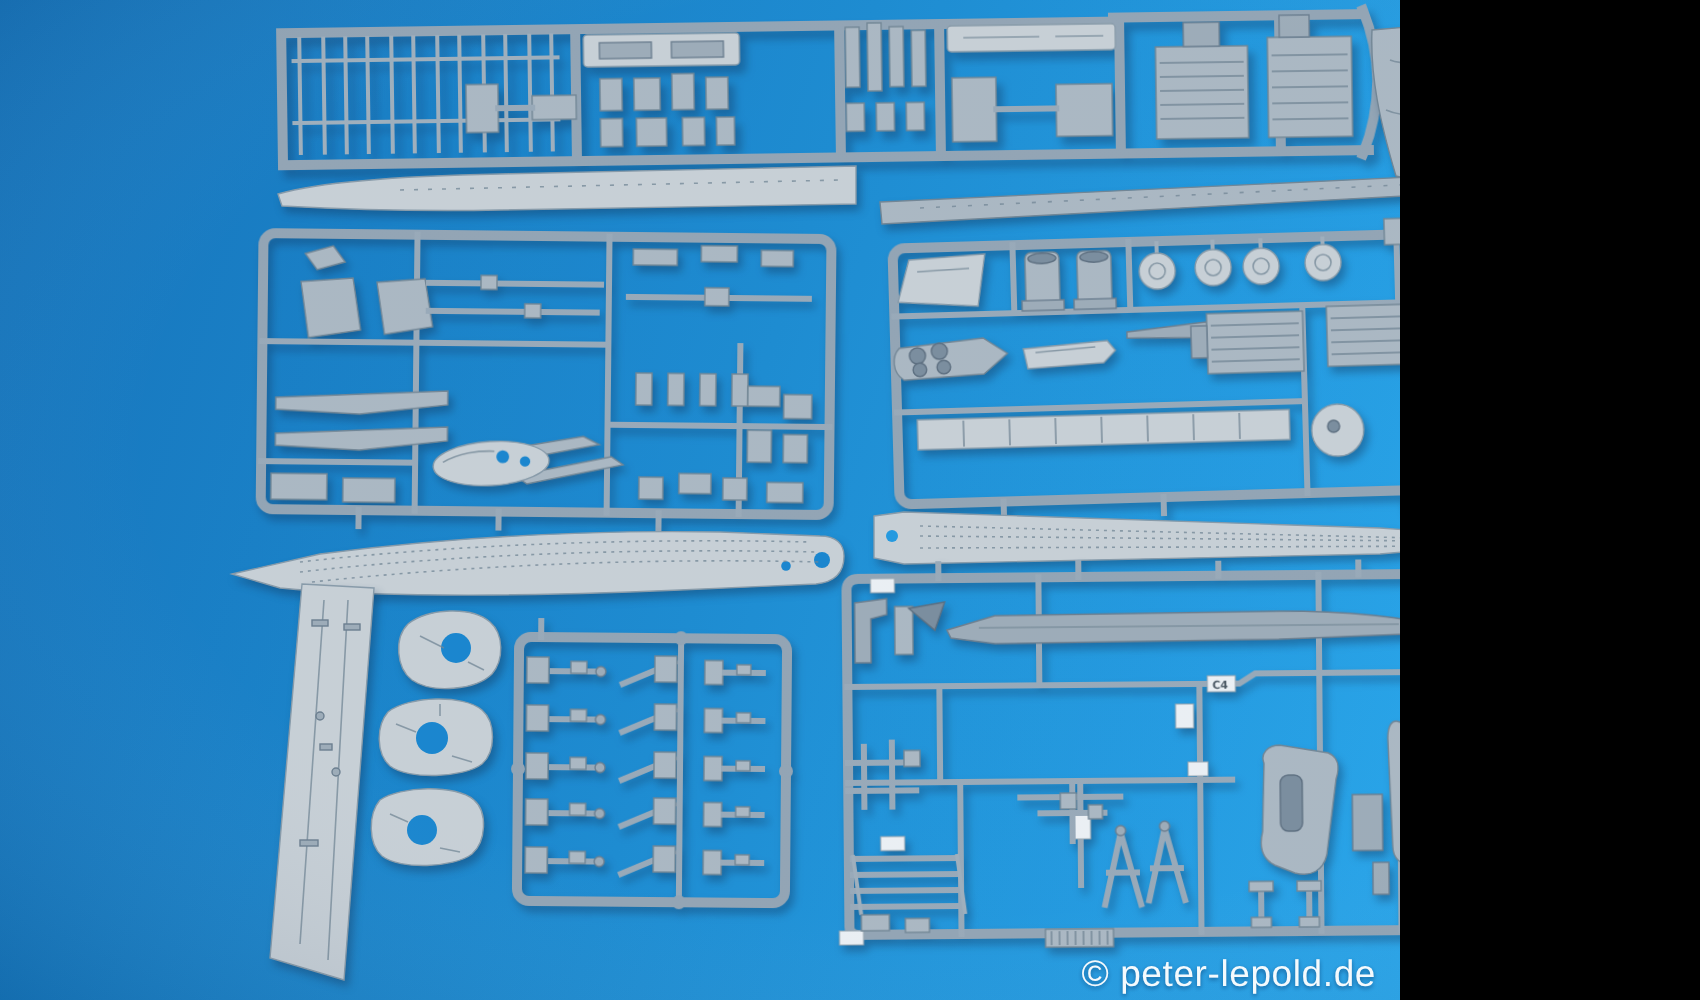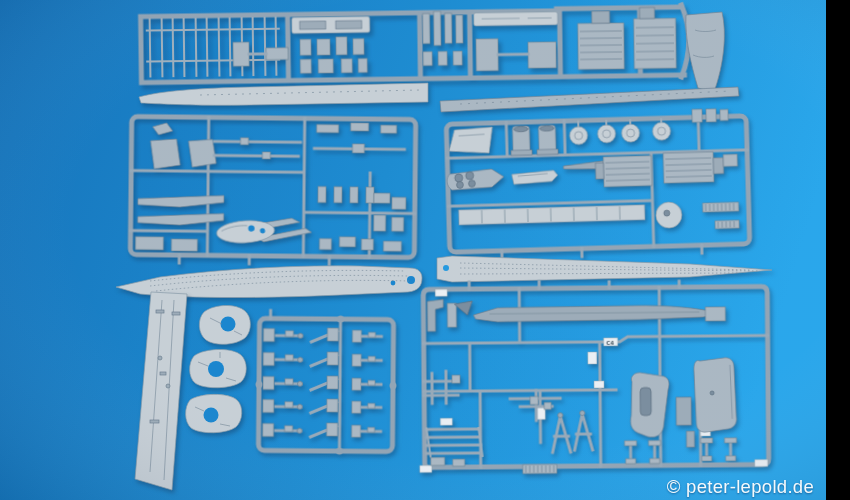--- a/index.html
+++ b/index.html
@@ -1,16 +1,16 @@
 <!DOCTYPE html>
 <html><head>
 <meta charset="utf-8">
 <style>
   html,body{margin:0;padding:0;background:#000;}
-  #stage{position:relative;width:826px;height:500px;overflow:hidden;
+  #stage{position:relative;width:700px;height:500px;overflow:hidden;
          font-family:"Liberation Sans",sans-serif;}
   #stage svg{display:block;width:850px;height:500px;}
   
   .runner{stroke:#8da0b1;stroke-width:5;fill:none;stroke-linecap:square;}
   .rthin{stroke:#93a5b5;stroke-width:3;fill:none;stroke-linecap:square;}
   .rfine{stroke:#9aabb9;stroke-width:2;fill:none;}
   .part{fill:#a6b4c0;stroke:#6b8090;stroke-width:.7;}
   .plight{fill:#c4cdd4;stroke:#8296a5;stroke-width:.7;}
   .pmid{fill:#98a8b5;stroke:#64788a;stroke-width:.7;}
   .pdark{fill:#74889a;stroke:#55687a;stroke-width:.7;}

